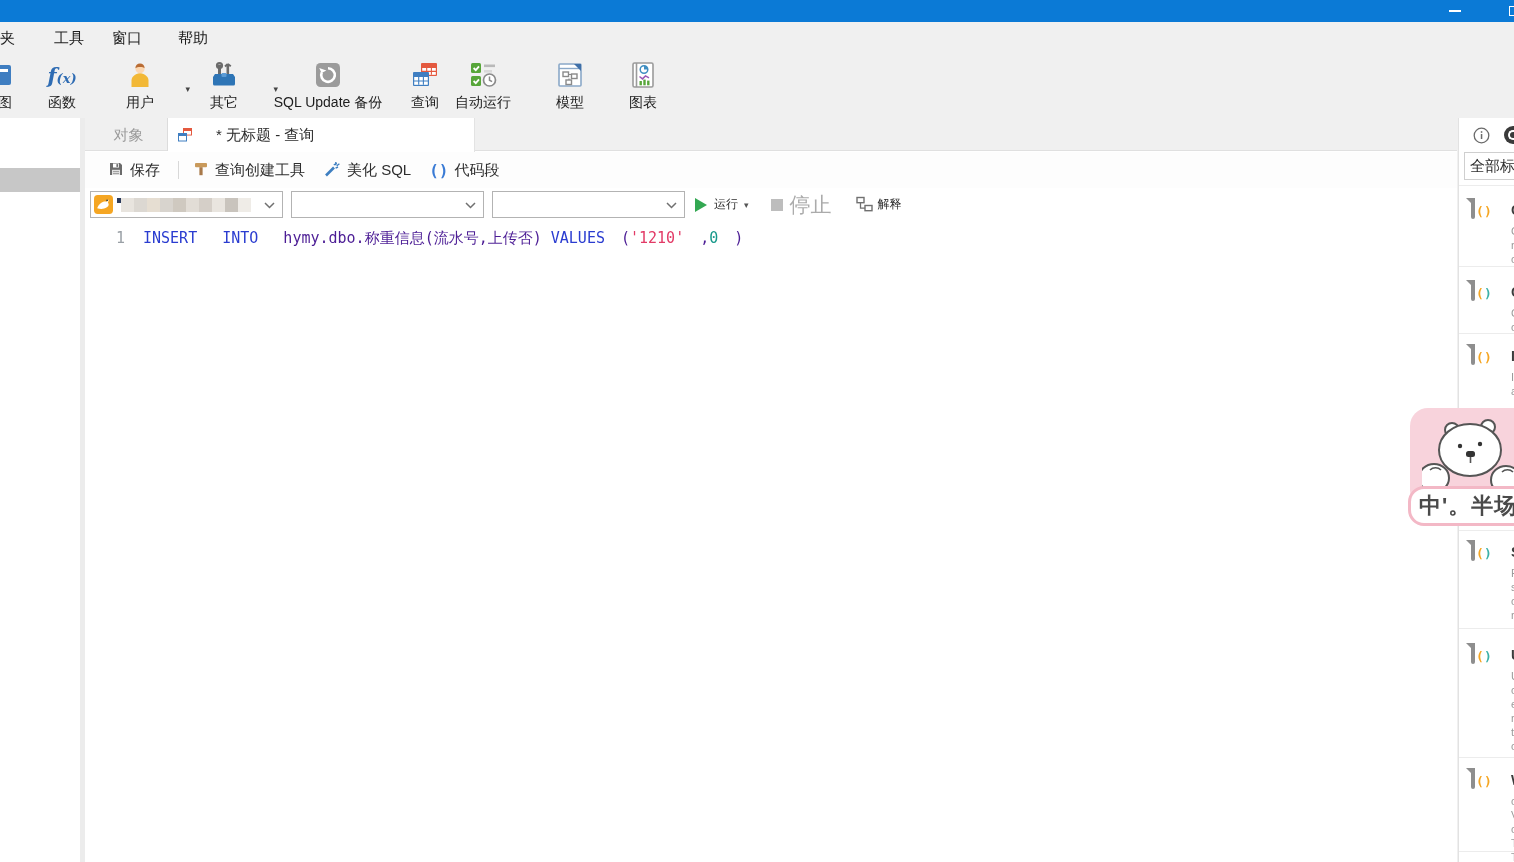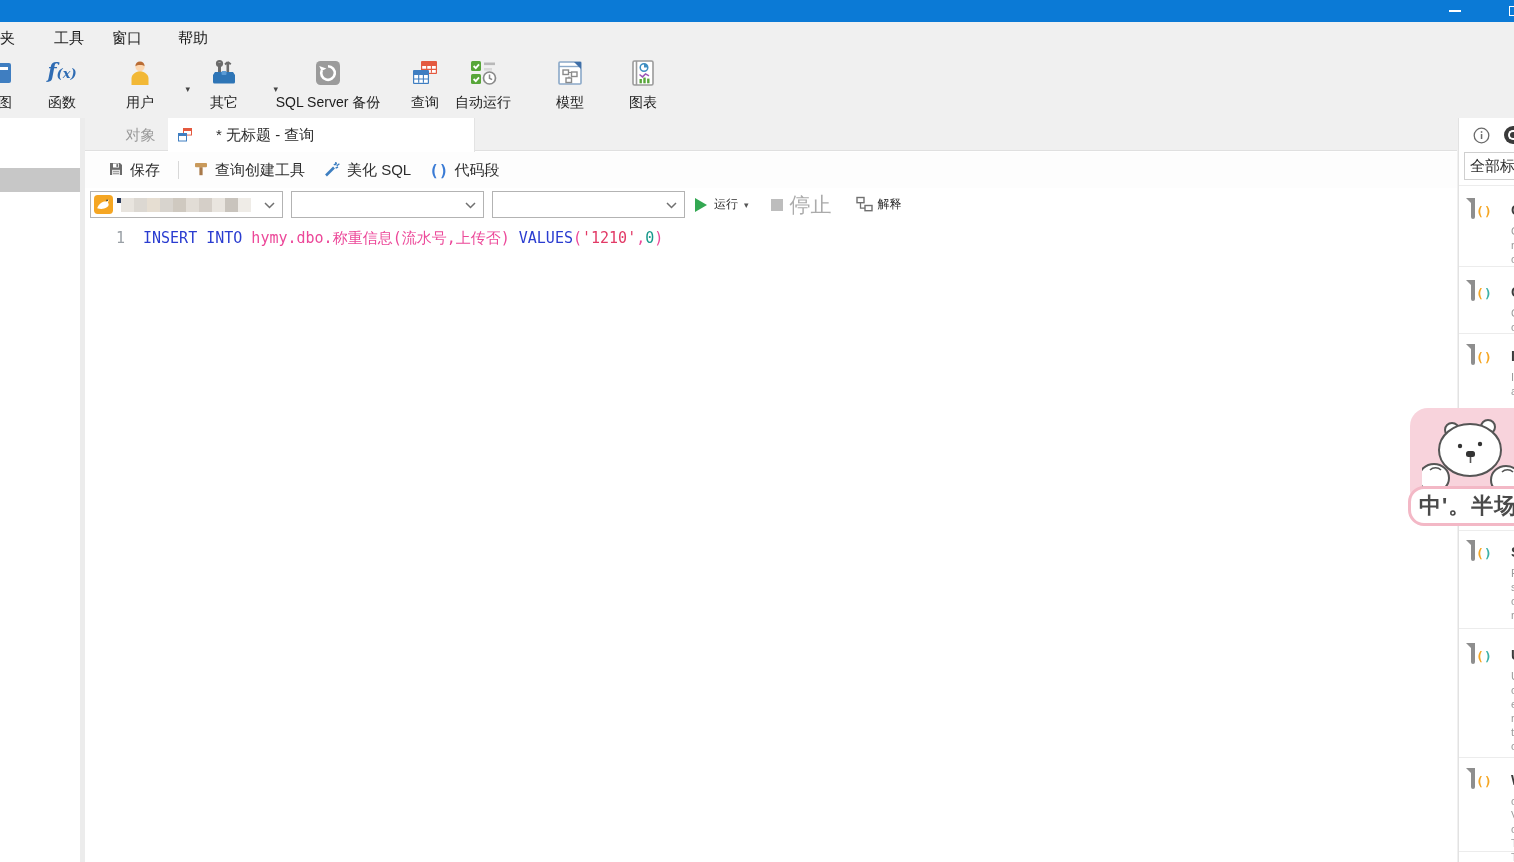--- a/index.html
+++ b/index.html
@@ -13,36 +13,36 @@
   .min-glyph { width:12px; height:2px; background:#fff; }
   .max-glyph { width:11px; height:10px; border:1.5px solid #fff; position:relative; background:transparent; }
 
   
   .menubar { position:absolute; left:0; top:22px; width:100%; height:32px; background:#f0f0f0; }
   .menu-item { position:absolute; top:0; height:32px; line-height:32px; font-size:15px; color:#1c1c1c; padding:0 4px; }
 
   
   .toolbar { position:absolute; left:0; top:54px; width:100%; height:64px; background:#f0f0f0; }
   .tb-item { position:absolute; top:4px; height:58px; text-align:center; }
-  .tb-icon { height:34px; display:flex; align-items:flex-start; justify-content:center; }
+  .tb-icon { height:34px; display:flex; align-items:center; justify-content:center; }
   .tb-label { font-size:14px; color:#1c1c1c; margin-top:2px; white-space:nowrap; }
   .tb-caret { position:absolute; font-size:9px; color:#444; }
   .fx { font-family:"DejaVu Serif", serif; font-style:italic; color:#2f6cb3; font-size:21px; font-weight:bold; }
   .fx i { font-size:13px; }
 
   
   .left-panel { position:absolute; left:0; top:118px; width:80px; bottom:0; background:#fff; }
   .left-sel { position:absolute; left:0; top:50px; width:80px; height:24px; background:#c7c7c7; }
   .v-divider { position:absolute; left:80px; top:118px; width:5px; bottom:0; background:#ececec; }
   .main { position:absolute; left:85px; top:118px; right:57px; bottom:0; background:#fff; }
 
   
   .tabbar { position:absolute; left:0; top:0; right:0; height:33px; background:#f0f0f0; border-bottom:1px solid #e0e0e0; }
   .tab { position:absolute; top:0; height:33px; line-height:33px; font-size:15px; }
-  .tab-objects { left:17px; width:78px; text-align:center; color:#9a9a9a; border-right:1px solid #dcdcdc; }
+  .tab-objects { left:5px; width:78px; text-align:center; color:#9a9a9a; border-right:1px solid #dcdcdc; }
   .tab-active { left:83px; width:307px; background:#fff; color:#2b2b2b; height:34px; padding-left:48px; border-right:1px solid #e3e3e3; }
   .tab-active .tab-icon { position:absolute; left:9px; top:9px; }
 
   
   .querybar { position:absolute; left:0; top:34px; right:0; height:36px; background:#fdfdfd; display:flex; align-items:center; }
   .qb-btn { display:flex; align-items:center; gap:6px; font-size:15px; color:#2e2e2e; margin-right:18px; white-space:nowrap; }
   .qb-sep { width:1px; height:18px; background:#d8d8d8; margin:0 14px 0 0; }
   .paren-glyph { color:#3a7bd5; font-weight:bold; font-size:16px; font-family:"DejaVu Sans Mono", monospace; }
 
   
@@ -57,21 +57,21 @@
   .run-label { font-size:12px; color:#2e2e2e; }
   .stop-label { font-size:21px; color:#ababab; }
   .caret-sm { font-size:9px; color:#555; margin-left:6px; }
 
   
   .editor { position:absolute; left:0; top:104px; right:0; bottom:0; background:#fff;
             font-family:"DejaVu Sans Mono", monospace; font-size:15px; }
   .gutter-num { position:absolute; left:0; top:7px; width:40px; text-align:right; color:#9aa0a6; }
   .code-line { position:absolute; left:58px; top:7px; white-space:pre; color:#3a3a3a; }
   .tok-kw { color:#2a3cd0; }
-  .tok-id { color:#ec4899; }
+  .tok-id { color:#4c1d95;margin-left:16px; }
   .tok-str { color:#e23a66; }
   .tok-num { color:#16988a; }
 
   
   .right-panel { position:absolute; right:0; top:118px; width:56px; bottom:0; background:#fff;
                  border-left:1px solid #e2e2e2; overflow:hidden; }
   .rp-info { position:absolute; left:14px; top:9px; }
   .rp-dark-circle { position:absolute; right:-8px; top:8px; width:18px; height:18px; border-radius:50%; background:#3a3a3a; }
   .rp-dark-circle::after { content:""; position:absolute; left:4px; top:4px; width:6px; height:6px; border:2px solid #fff; border-radius:50%; border-right-color:transparent; }
   .rp-filter { position:absolute; left:5px; top:34px; width:120px; height:28px; border:1px solid #cfcfcf; font-size:15px; color:#2e2e2e; padding:0 5px; font-family:"Liberation Sans", sans-serif; background:#fff; }
@@ -162,21 +162,21 @@
     </div>
 
     <div class="tb-item" style="left:268px; width:120px;">
       <div class="tb-icon">
         <svg width="30" height="30" viewBox="0 0 30 30">
           <rect x="3" y="3" width="24" height="24" rx="4.5" fill="#9b9b9b"></rect>
           <path d="M15 8.2a6.8 6.8 0 1 1-6.2 4" stroke="#fff" stroke-width="2.6" fill="none"></path>
           <path d="M6.2 8l2.4 5 4.8-2.4z" fill="#fff"></path>
         </svg>
       </div>
-      <div class="tb-label">SQL Server 备份</div>
+      <div class="tb-label">SQL Update 备份</div>
     </div>
 
     <div class="tb-item" style="left:401px; width:48px;">
       <div class="tb-icon">
         <svg width="30" height="30" viewBox="0 0 30 30">
           <rect x="11" y="3" width="16" height="13" rx="1" fill="#e4593f"></rect>
           <rect x="12.2" y="8" width="13.6" height="6.8" fill="#fff"></rect>
           <path d="M12 11.4h14M16.7 8v6.8M21.4 8v6.8" stroke="#e4593f" stroke-width="1.1"></path>
           <rect x="3" y="12" width="16" height="14" rx="1" fill="#3f7ec1"></rect>
           <rect x="4.2" y="17" width="13.6" height="7.8" fill="#fff"></rect>

